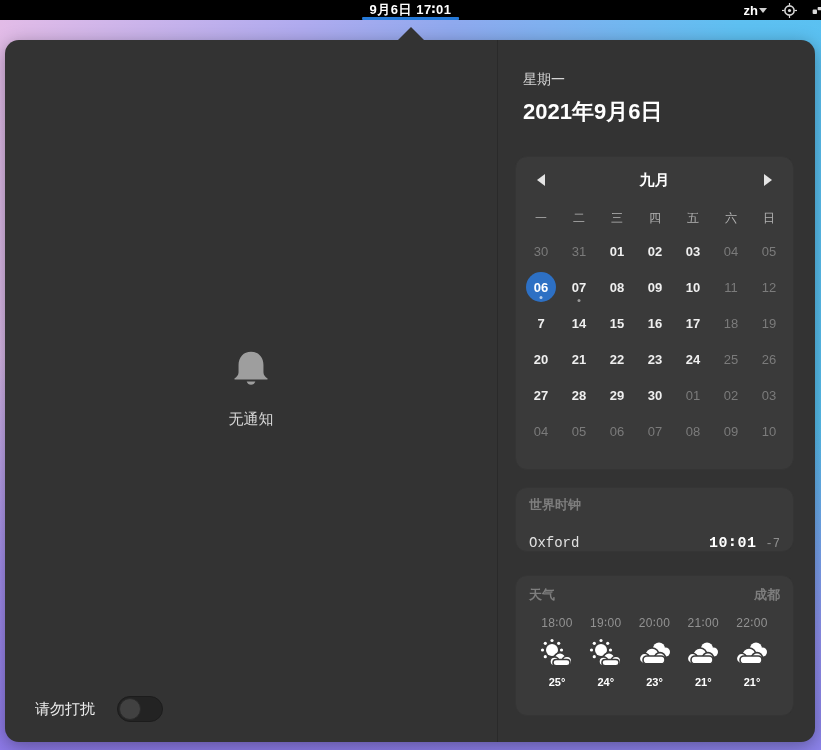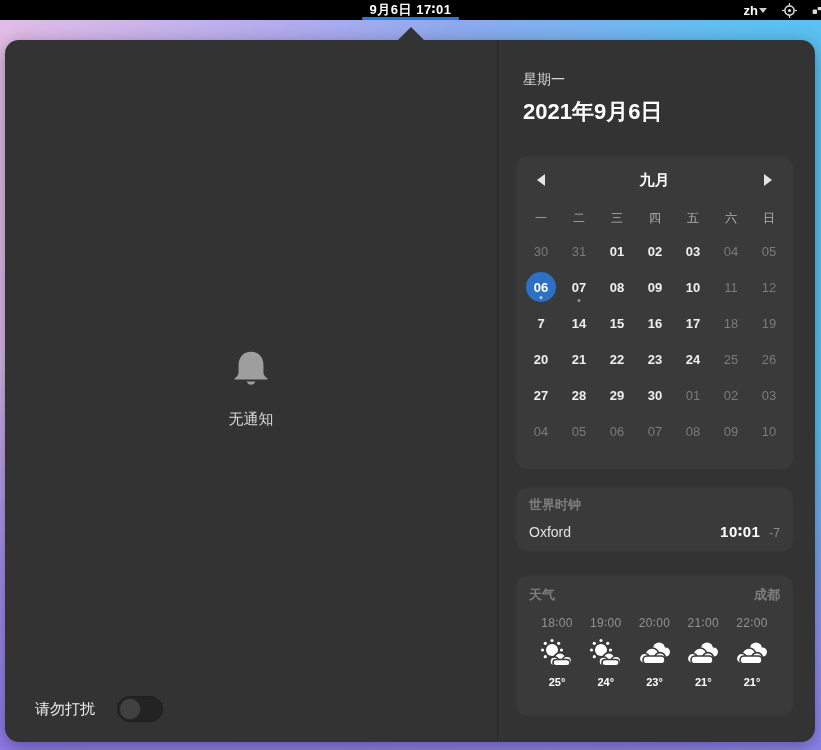--- a/index.html
+++ b/index.html
@@ -69,21 +69,21 @@
     display:flex; align-items:center; justify-content:center; border-radius:50%; }
   .cal-cell.dim .num { color:#7b7b7b; font-weight:normal; }
   .cal-cell.sel .num { background:#2d70c4; color:#fff; }
   .cal-cell .evdot { position:absolute; left:50%; bottom:3px; transform:translateX(-50%);
     width:3px; height:3px; border-radius:50%; background:#9a9a9a; }
   .cal-cell.sel .evdot { background:rgba(255,255,255,.65); bottom:6px; }
 
   
   .w-clk { top:447px; height:65px; padding:8px 13px 0 13px; cursor:pointer; }
   .sec-title { color:#7e7e7e; font-size:13px; font-weight:bold; }
-  .clk-row { display:flex; align-items:baseline; margin-top:9px; }
+  .clk-row { display:flex; align-items:baseline; margin-top:19px;font-family:Liberation Mono, monospace; }
   .clk-row .city { flex:1; color:#e2e2e2; font-size:14px; }
   .clk-row .time { color:#ffffff; font-size:15px; font-weight:bold; letter-spacing:.5px; }
   .clk-row .off { color:#8d8d8d; font-size:12px; margin-left:9px; }
 
   
   .w-wea { top:535px; height:141px; padding:10px 13px 0 13px; cursor:pointer; }
   .wea-head { display:flex; justify-content:space-between;gap:28px; }
   .wea-cols { display:flex; justify-content:space-between; padding:0 5px; margin-top:12px; }
   .wea-col { width:46px; display:flex; flex-direction:column; align-items:center; }
   .wea-col .t { color:#929292; font-size:12px; letter-spacing:.3px; white-space:nowrap; }

